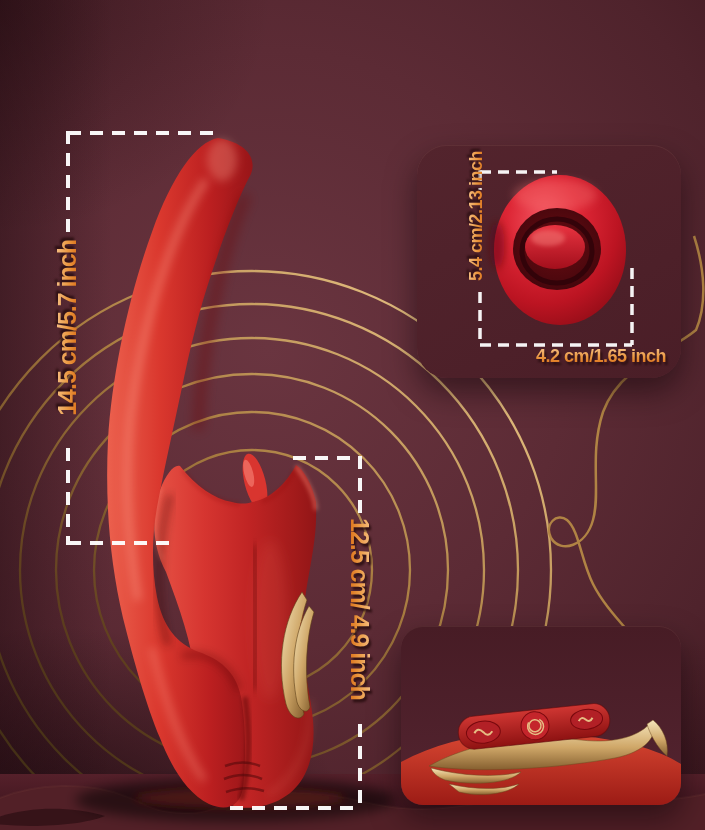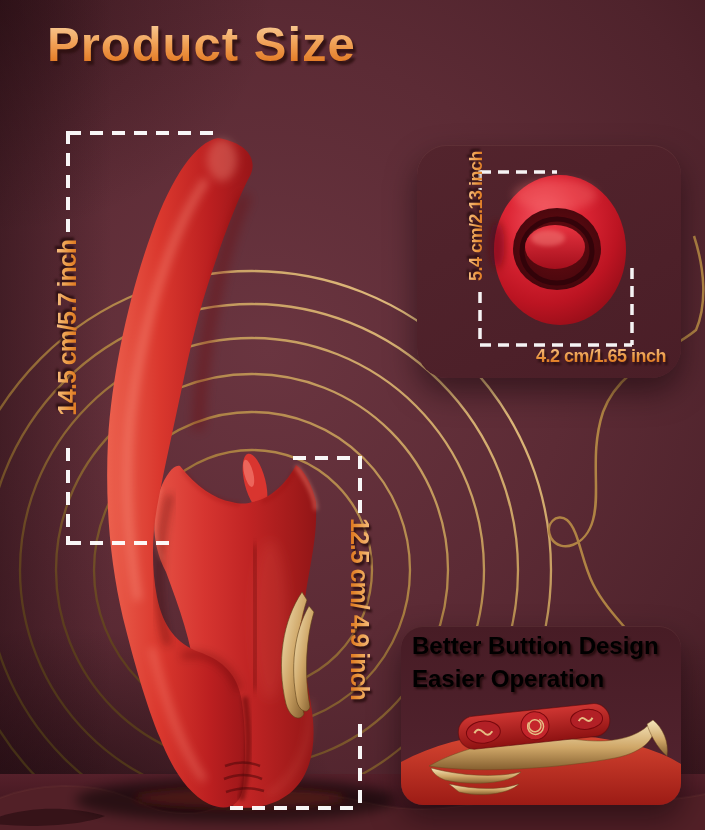--- a/index.html
+++ b/index.html
@@ -179,21 +179,20 @@
       <path d="M 68 131 V 238"></path>
       <path d="M 68 448 V 545"></path>
       <path d="M 68 543 H 172"></path>
       <path d="M 293 458 H 360"></path>
       <path d="M 360 456 V 516"></path>
       <path d="M 360 724 V 810"></path>
       <path d="M 230 808 H 360"></path>
     </g>
   </svg>
 
-  <div class="title">Product Size</div>
 
   <div class="glabel vup lab-left">14.5 cm/5.7 inch</div>
   <div class="glabel vdown lab-mid">12.5 cm/ 4.9 inch</div>
 
   <div class="inset inset-top">
     <svg width="264" height="233" viewBox="0 0 264 233">
       <defs>
         <radialGradient id="roseOuter" cx=".38" cy=".3" r=".8">
           <stop offset="0" stop-color="#f25560"></stop>
             <stop offset=".35" stop-color="#dd2635"></stop>
@@ -260,18 +259,14 @@
         <rect x="57" y="84" width="152" height="33" rx="16" fill="url(#padG)" stroke="#5f0b0e" stroke-opacity=".6"></rect>
         <ellipse cx="82" cy="101" rx="17" ry="11" fill="#b22026" stroke="#78080d"></ellipse>
         <path d="M 73 101 q 4 -6 9 0 q 4 6 9 0" fill="none" stroke="#e6bc83" stroke-width="2"></path>
         <circle cx="134" cy="100" r="14" fill="#c4252b" stroke="#7c0a0f"></circle>
         <circle cx="134" cy="100" r="6" fill="none" stroke="#e6bc83" stroke-width="1.5"></circle>
         <path d="M 128 96 a 8 8 0 1 0 11 -2" fill="none" stroke="#e6bc83" stroke-width="1.5"></path>
         <ellipse cx="186" cy="99" rx="16" ry="10" fill="#b22026" stroke="#78080d"></ellipse>
         <path d="M 178 100 q 3 -5 7 -1 t 7 -1" fill="none" stroke="#e6bc83" stroke-width="2"></path>
       </g>
     </svg>
-    <div class="callout">
-      <div>Better Buttion Design</div>
-      <div>Easier Operation</div>
-    </div>
   </div>
 </div>
 
 </body></html>

